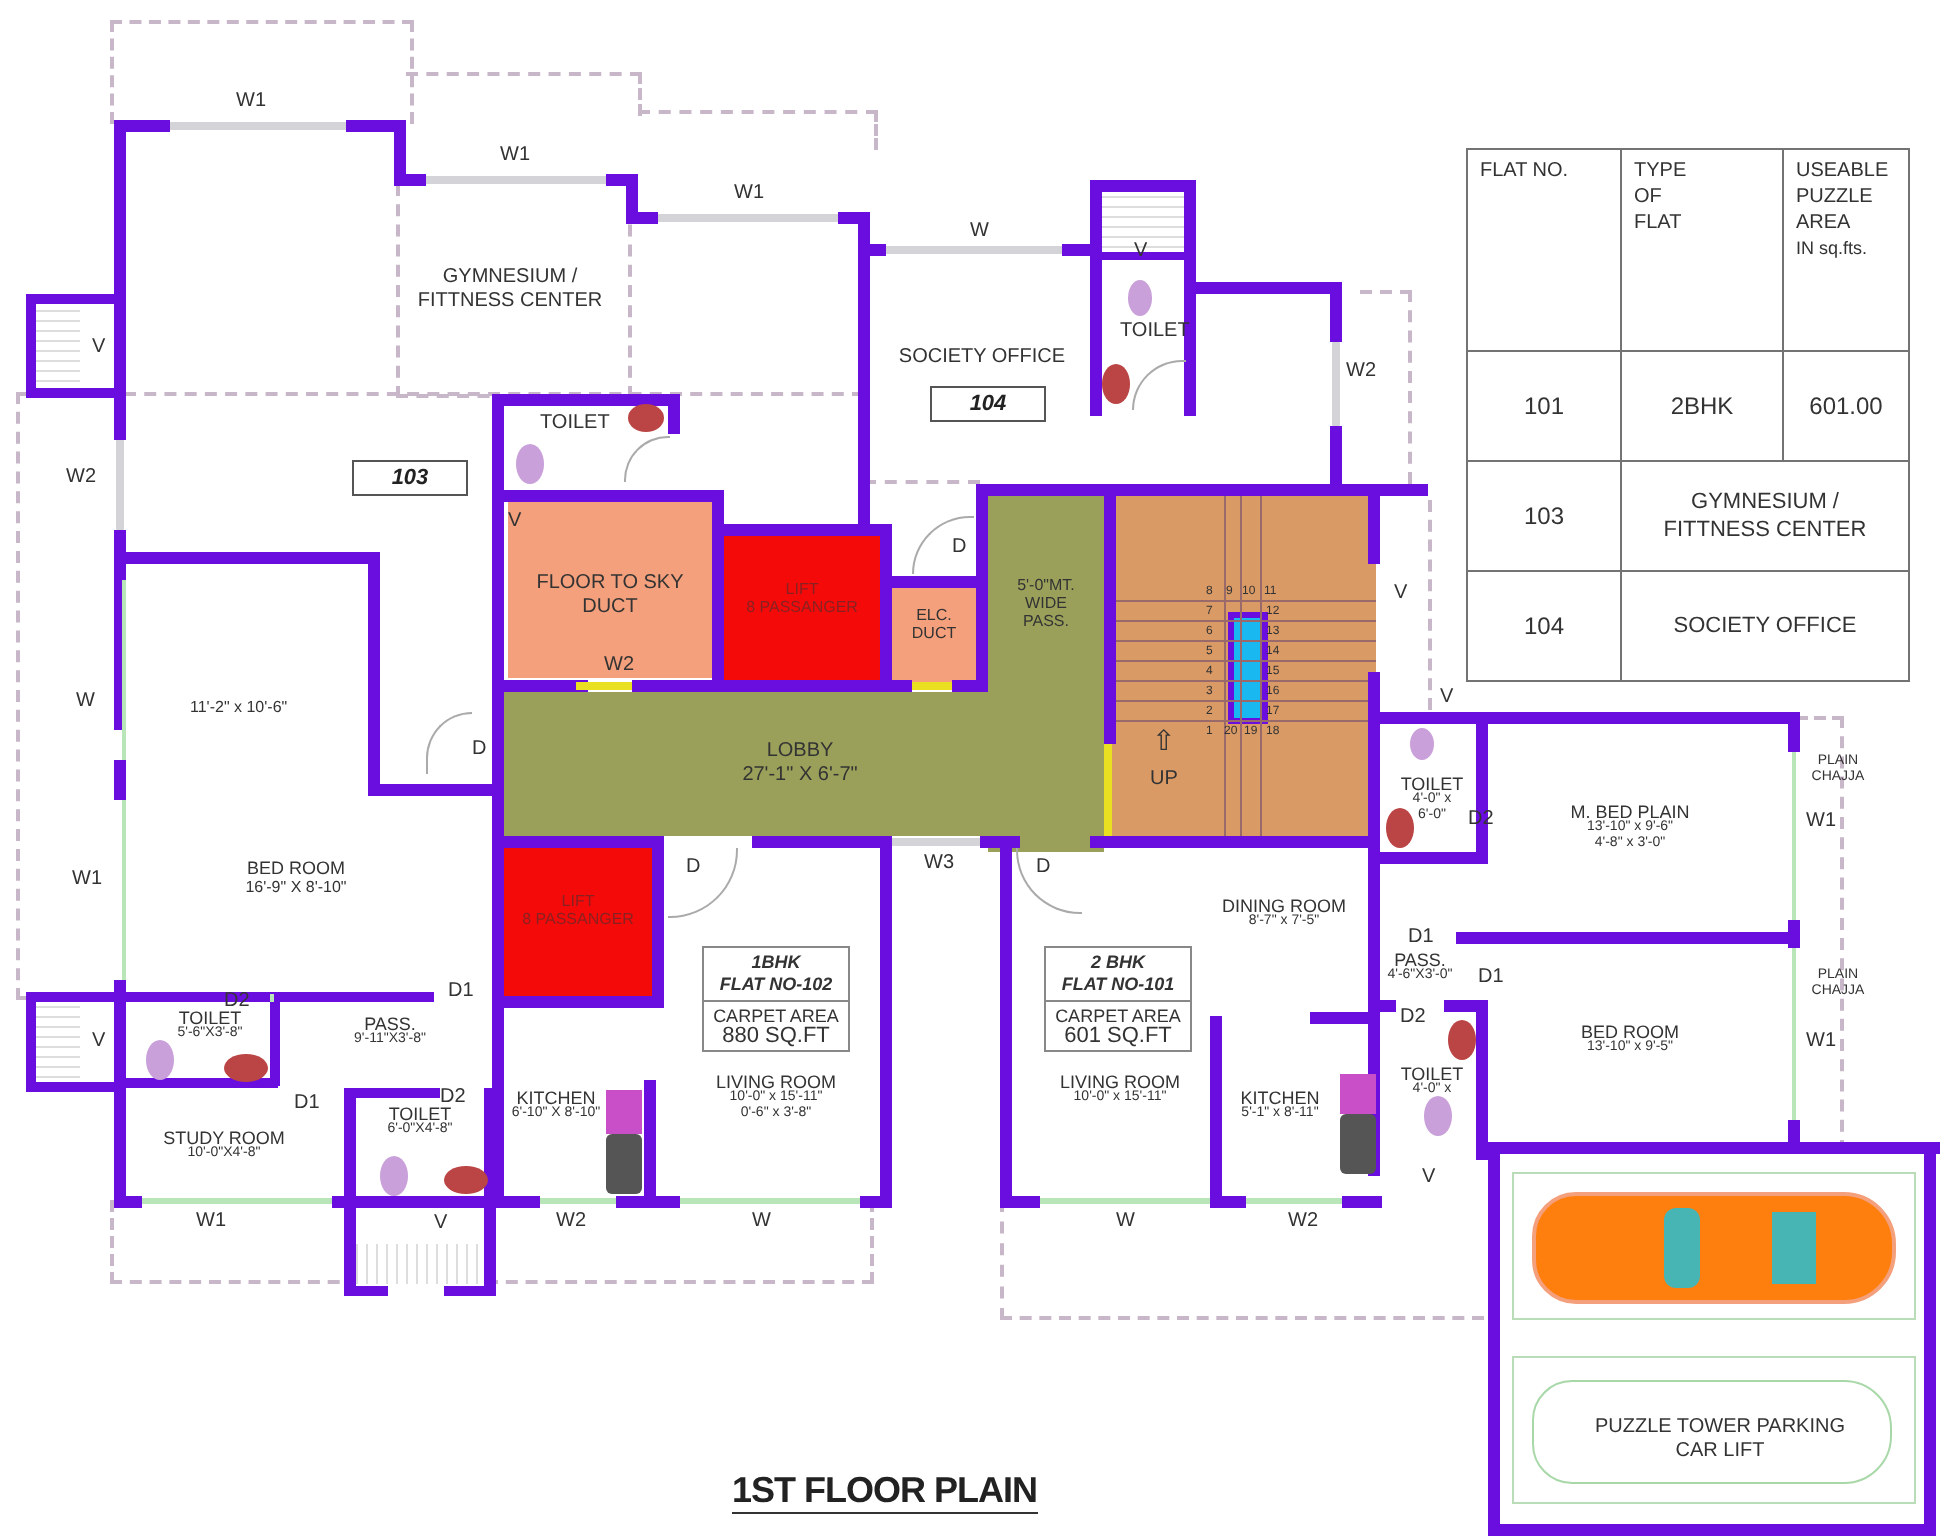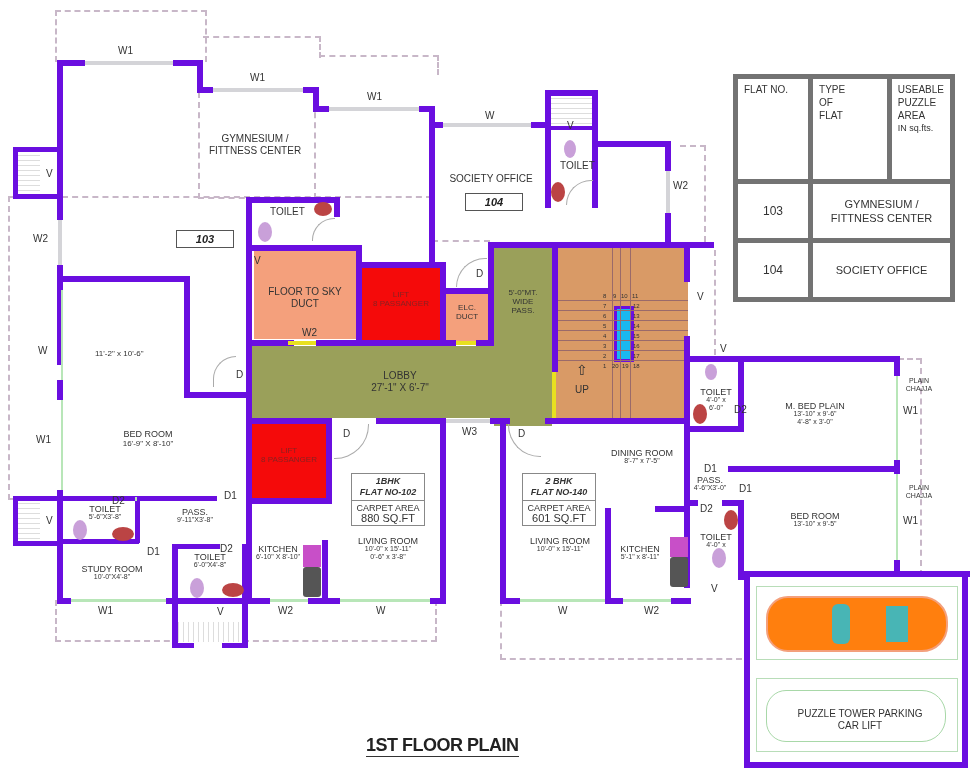--- a/index.html
+++ b/index.html
@@ -15,21 +15,21 @@
   .lbl.small{font-size:8px;line-height:9px;}
   .lbl.tiny{font-size:7px;line-height:8px;}
   .room{position:absolute;}
   .tag{position:absolute;border:1px solid #555;background:#fff;font-weight:bold;font-style:italic;font-size:11px;text-align:center;line-height:16px;color:#222;}
   .infobox{position:absolute;border:1px solid #888;background:#fff;text-align:center;color:#333;}
   .infobox .top{font-weight:bold;font-style:italic;font-size:9px;line-height:11px;border-bottom:1px solid #888;padding:2px 0;}
   .infobox .bot{font-size:9px;line-height:10px;padding:2px 0;}
   .infobox .bot b{font-weight:normal;font-size:11px;display:block;}
   .door{position:absolute;border:1px solid #aaa;}
   table.legend{position:absolute;left:733px;top:74px;width:222px;border-collapse:collapse;font-size:11px;color:#333;}
-  table.legend td{border:5px solid #737373;text-align:center;vertical-align:middle;}
+  table.legend td{border:1px solid #737373;text-align:center;vertical-align:middle;}
   table.legend tr.hdr td{vertical-align:top;text-align:left;font-size:10px;line-height:13px;padding:4px 6px;height:92px;}
   table.legend tr.row td{height:52px;font-size:12px;}
   table.legend tr.row td.span{font-size:11px;line-height:14px;}
   .title{position:absolute;left:366px;top:735px;font-size:18px;font-weight:bold;color:#222;border-bottom:1px solid #333;letter-spacing:-0.5px;}
   .stairline{position:absolute;background:#9a6a6a;height:1px;}
   .stairv{position:absolute;background:#9a6a6a;width:1px;}
   .snum{position:absolute;font-size:6px;color:#333;}
 </style>
 </head>
 <body>
@@ -354,21 +354,21 @@
 </div>
 <div class="lbl tiny" style="left:350px;top:537px;width:76px;">
   <div style="font-size:9px;">LIVING ROOM</div>
     <div>10'-0" x 15'-11"</div>
     <div>0'-6" x 3'-8"</div>
 </div>
 
 <div class="infobox" style="left:522px;top:473px;width:72px;">
   <div class="top">
       <div>2 BHK</div>
-      <div>FLAT NO-140</div>
+      <div>FLAT NO-101</div>
     </div>
   <div class="bot"><span>CARPET AREA</span><b>601 SQ.FT</b></div>
 </div>
 <div class="lbl tiny" style="left:522px;top:537px;width:76px;">
   <div style="font-size:9px;">LIVING ROOM</div>
     <div>10'-0" x 15'-11"</div>
 </div>
 <div class="lbl tiny" style="left:604px;top:449px;width:76px;">
   <div style="font-size:9px;">DINING ROOM</div>
     <div>8'-7" x 7'-5"</div>
@@ -431,20 +431,25 @@
           <div>FLAT</div>
     </td>
     <td>
       <div>USEABLE</div>
           <div>PUZZLE</div>
           <div>AREA</div>
           <div style="font-size:9px;">IN sq.fts.</div>
     </td>
   </tr>
   <tr class="row">
+    <td>101</td>
+    <td>2BHK</td>
+    <td>601.00</td>
+  </tr>
+  <tr class="row">
     <td>103</td>
     <td class="span" colspan="2">
           <div>GYMNESIUM /</div>
           <div>FITTNESS CENTER</div>
         </td>
   </tr>
   <tr class="row">
     <td>104</td>
     <td class="span" colspan="2">SOCIETY OFFICE</td>
   </tr>

